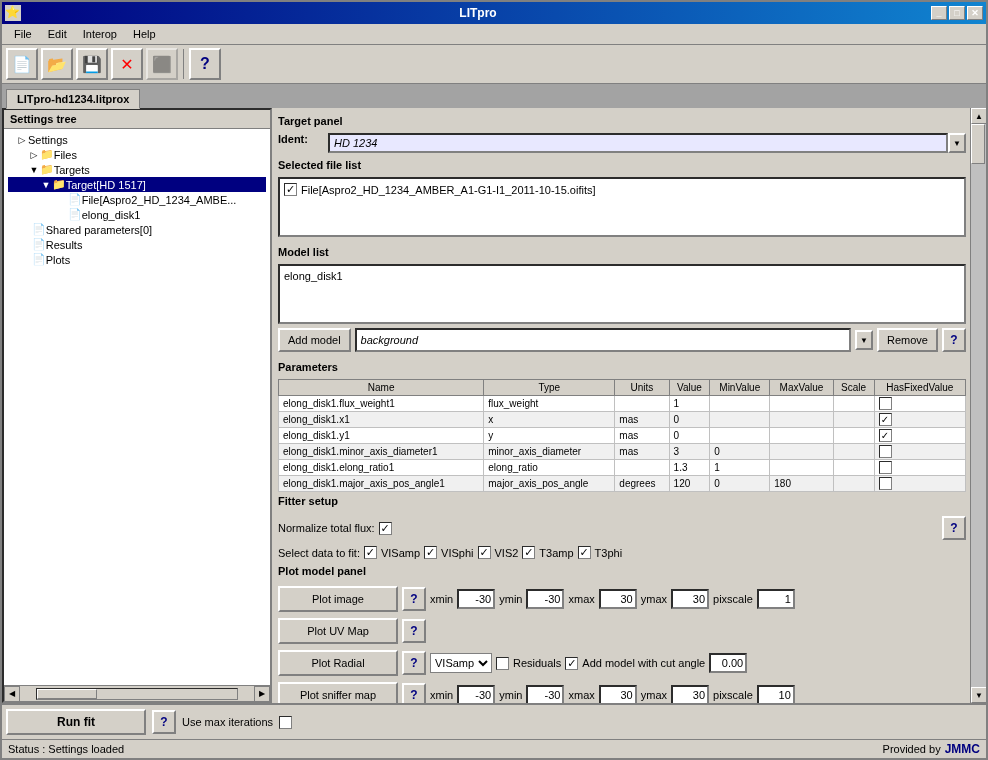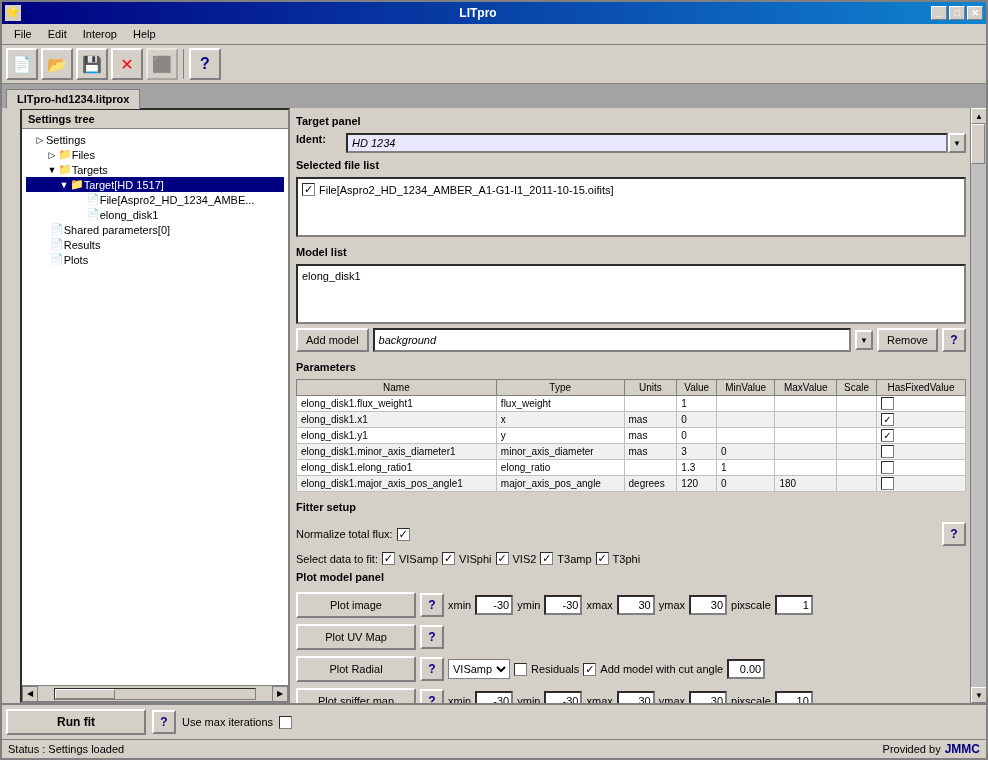--- a/index.html
+++ b/index.html
@@ -90,21 +90,20 @@
       background: #d4d0c8;
       border-bottom: 1px solid #d4d0c8;
       font-weight: bold;
       position: relative;
       top: 1px;
     }
     .main-area {
       display: flex;
       flex: 1;
       overflow: hidden;
-      padding-left: 18px;
     }
     .left-panel {
       width: 270px;
       min-width: 270px;
       background: white;
       border: 2px inset #808080;
       overflow-y: auto;
       display: flex;
       flex-direction: column;
     }
@@ -229,21 +228,20 @@
       display: flex; align-items: center; justify-content: center;
       cursor: pointer;
       font-size: 12px;
       font-weight: bold;
       color: #000080;
     }
     .params-table {
       width: 100%;
       border-collapse: collapse;
       background: white;
-      margin-bottom: 6px;
       font-size: 10px;
     }
     .params-table th {
       background: #d4d0c8;
       border: 1px solid #808080;
       padding: 2px 4px;
       text-align: center;
       font-weight: normal;
     }
     .params-table td {

